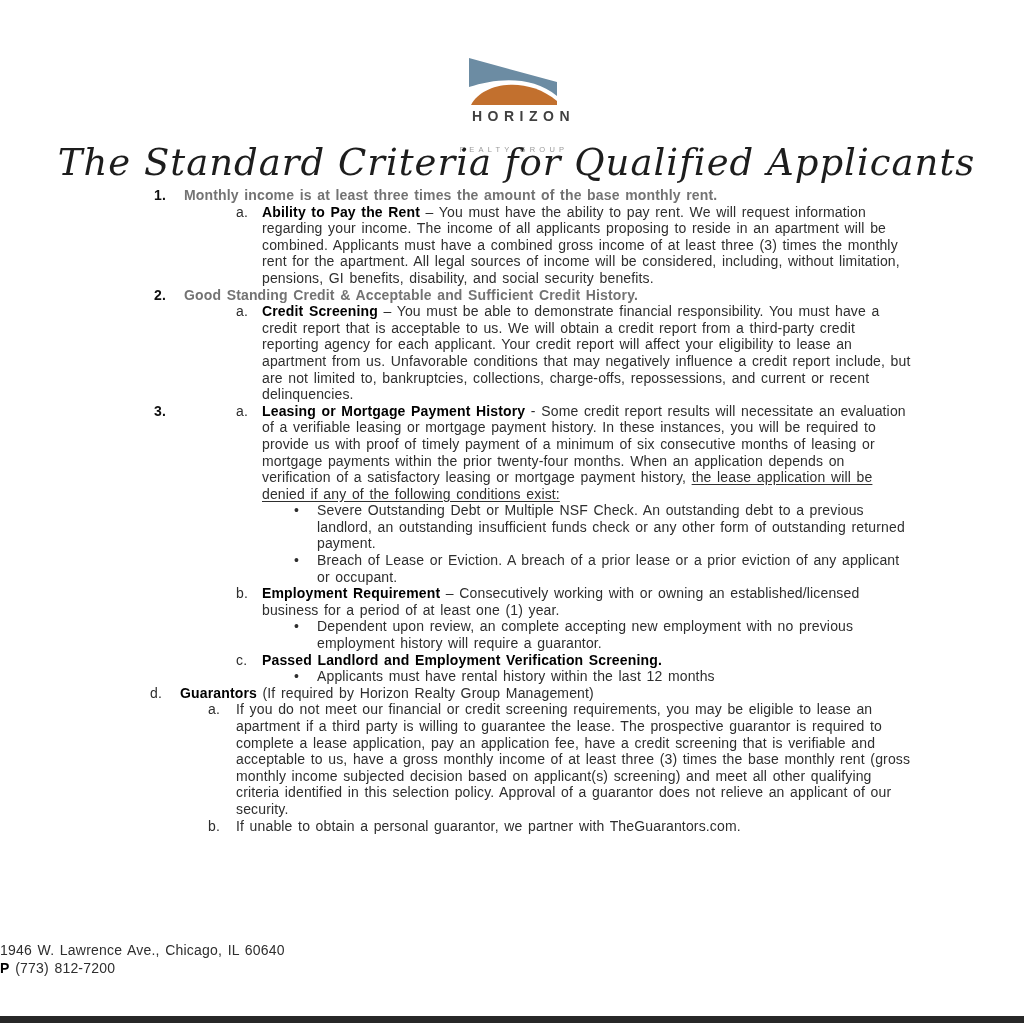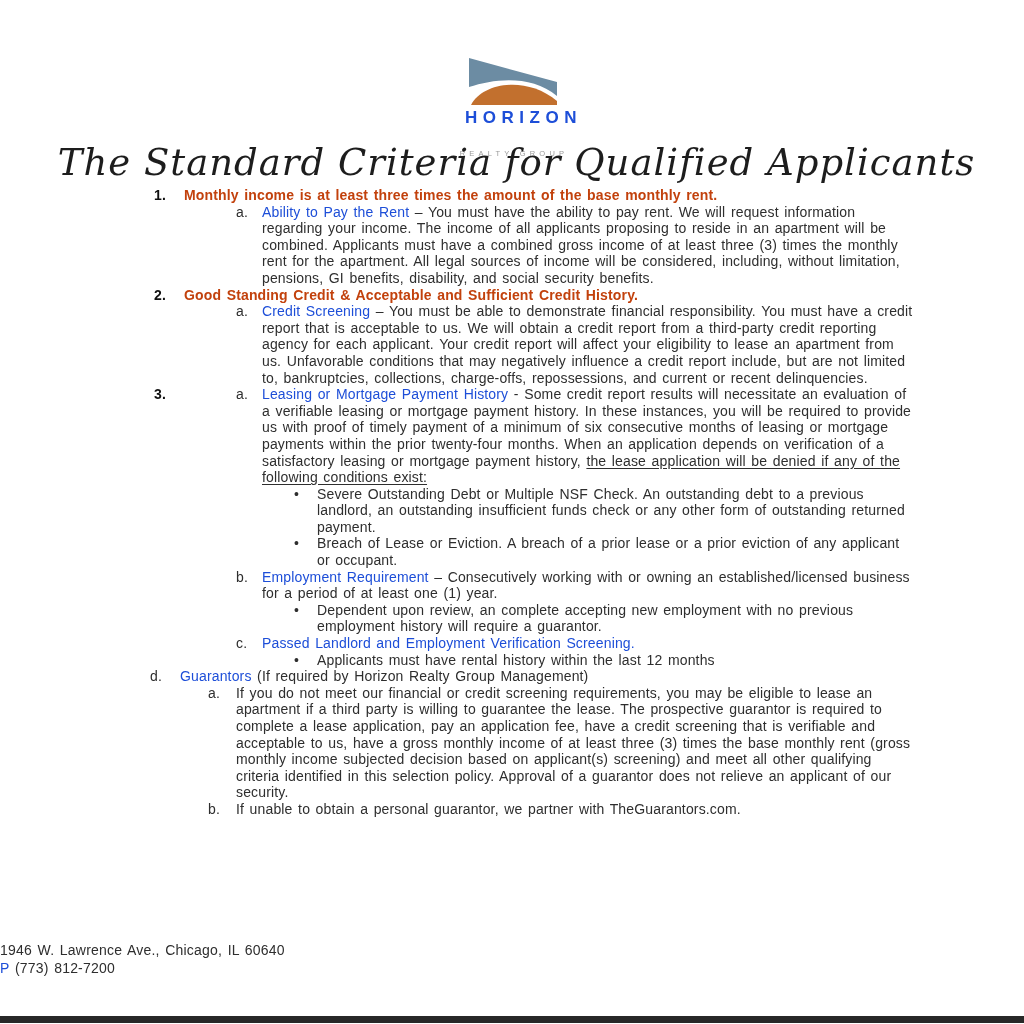--- a/index.html
+++ b/index.html
@@ -6,44 +6,44 @@
   body {
     width:1024px; height:1024px; background:#ffffff; position:relative;
     font-family:"Liberation Sans", sans-serif; color:#2e2e2e; overflow:hidden;
   }
   .page { position:absolute; inset:0; }
 
   
   .logo { position:absolute; top:55px; left:0; right:0; text-align:center; }
   .logo svg { display:block; margin:0 auto; }
   .logo-name {
-    font-size:17px; font-weight:700; letter-spacing:5.5px; padding-left:23px;
-    color:#1d4ed8; margin-top:3px;
+    font-size:14px; font-weight:700; letter-spacing:5.5px; padding-left:23px;
+    color:#404040; margin-top:3px;
   }
   .logo-tag {
     font-size:7.5px; font-weight:400; letter-spacing:4.2px; padding-left:4px;
     color:#9a9a9a; margin-top:21px;
   }
 
   
   .doc-title {
     position:absolute; top:141px; left:9px; right:0; text-align:center;
     font-family:"DejaVu Serif", serif; font-style:italic;
     font-size:37px; color:#1d1d1d; letter-spacing:1px;
   }
 
   
   .content {
     position:absolute; top:187px; left:152px; width:764px;
     font-size:14px; line-height:16.6px; letter-spacing:0.15px; word-spacing:1.5px;
   }
   .item  { position:relative; padding-left:32px; }
   .num   { position:absolute; left:2px; font-weight:700; color:#101010; }
-  .heading { font-weight:700; color:#c2410c; }
-  .b     { font-weight:400; color:#1d4ed8; }
+  .heading { font-weight:700; color:#737373; }
+  .b     { font-weight:700; color:#000000; }
   .u     { text-decoration:underline; text-underline-offset:2px; }
 
   .sub   { position:relative; padding-left:78px; }
   .sub > .lab { position:absolute; left:52px; }
 
   .item-d { position:relative; padding-left:28px; }
   .item-d > .lab { position:absolute; left:-2px; }
   .d-sub { position:relative; padding-left:56px; }
   .d-sub > .lab { position:absolute; left:28px; }
 

